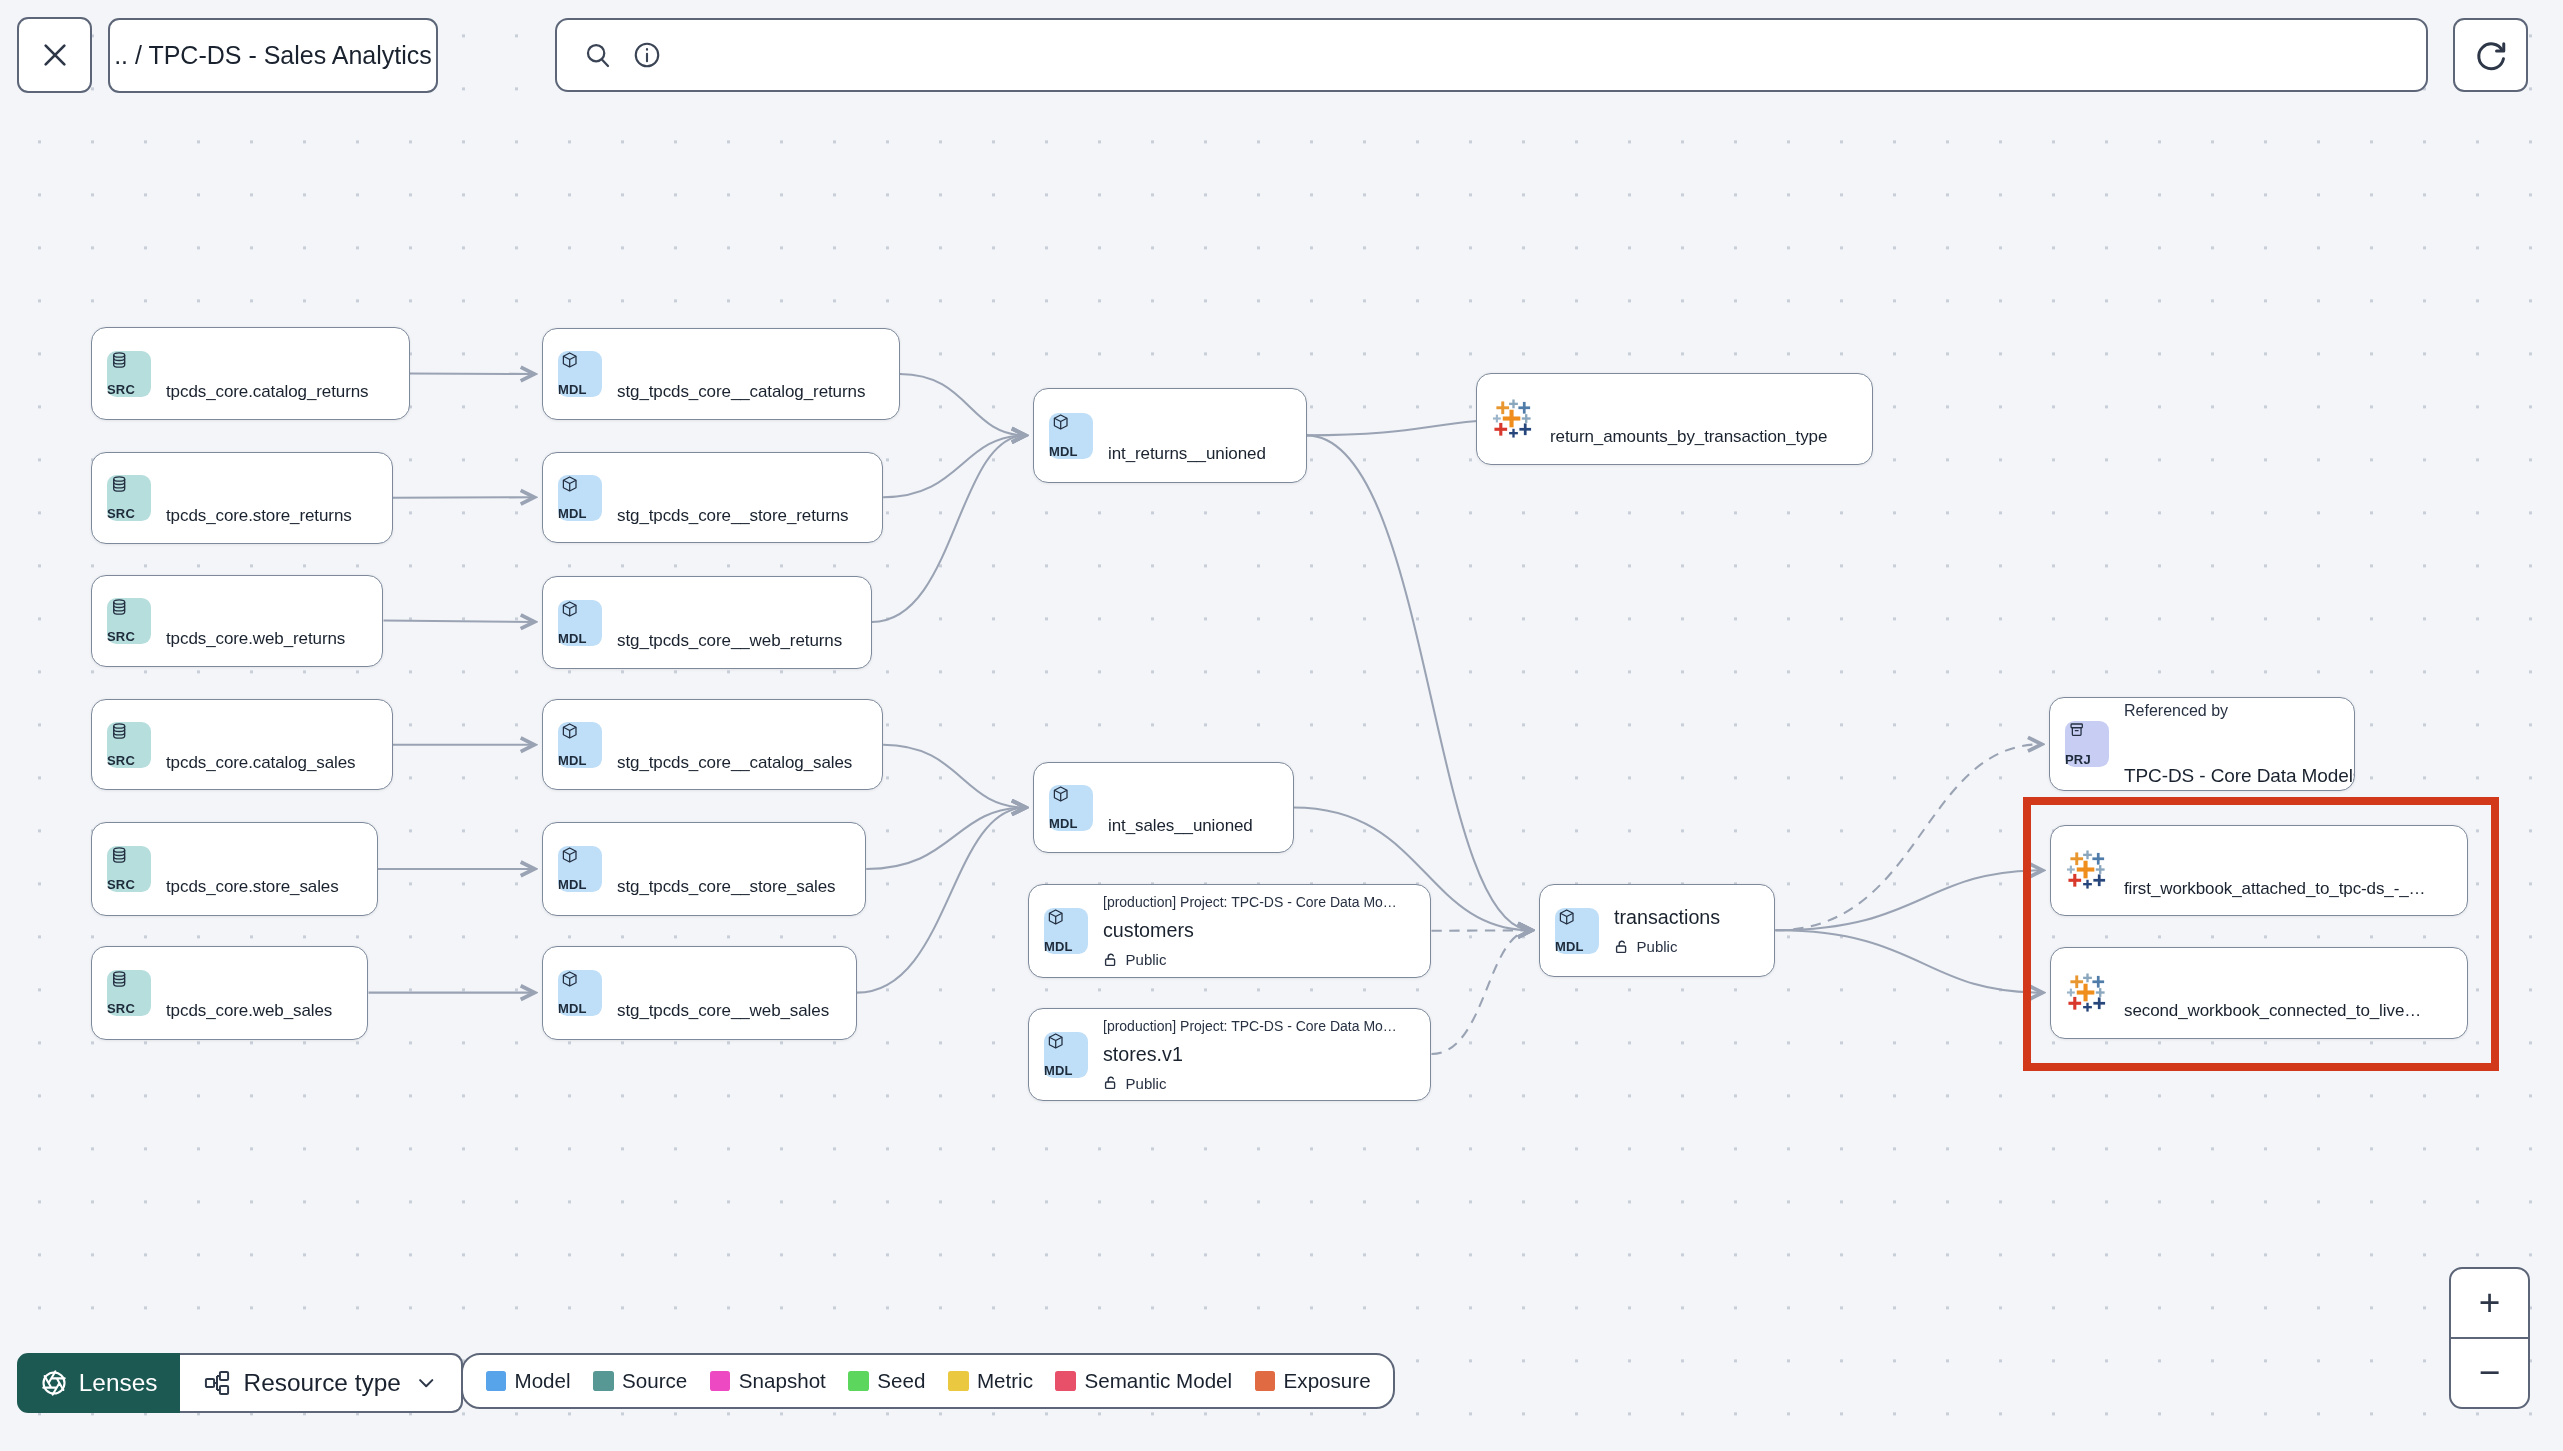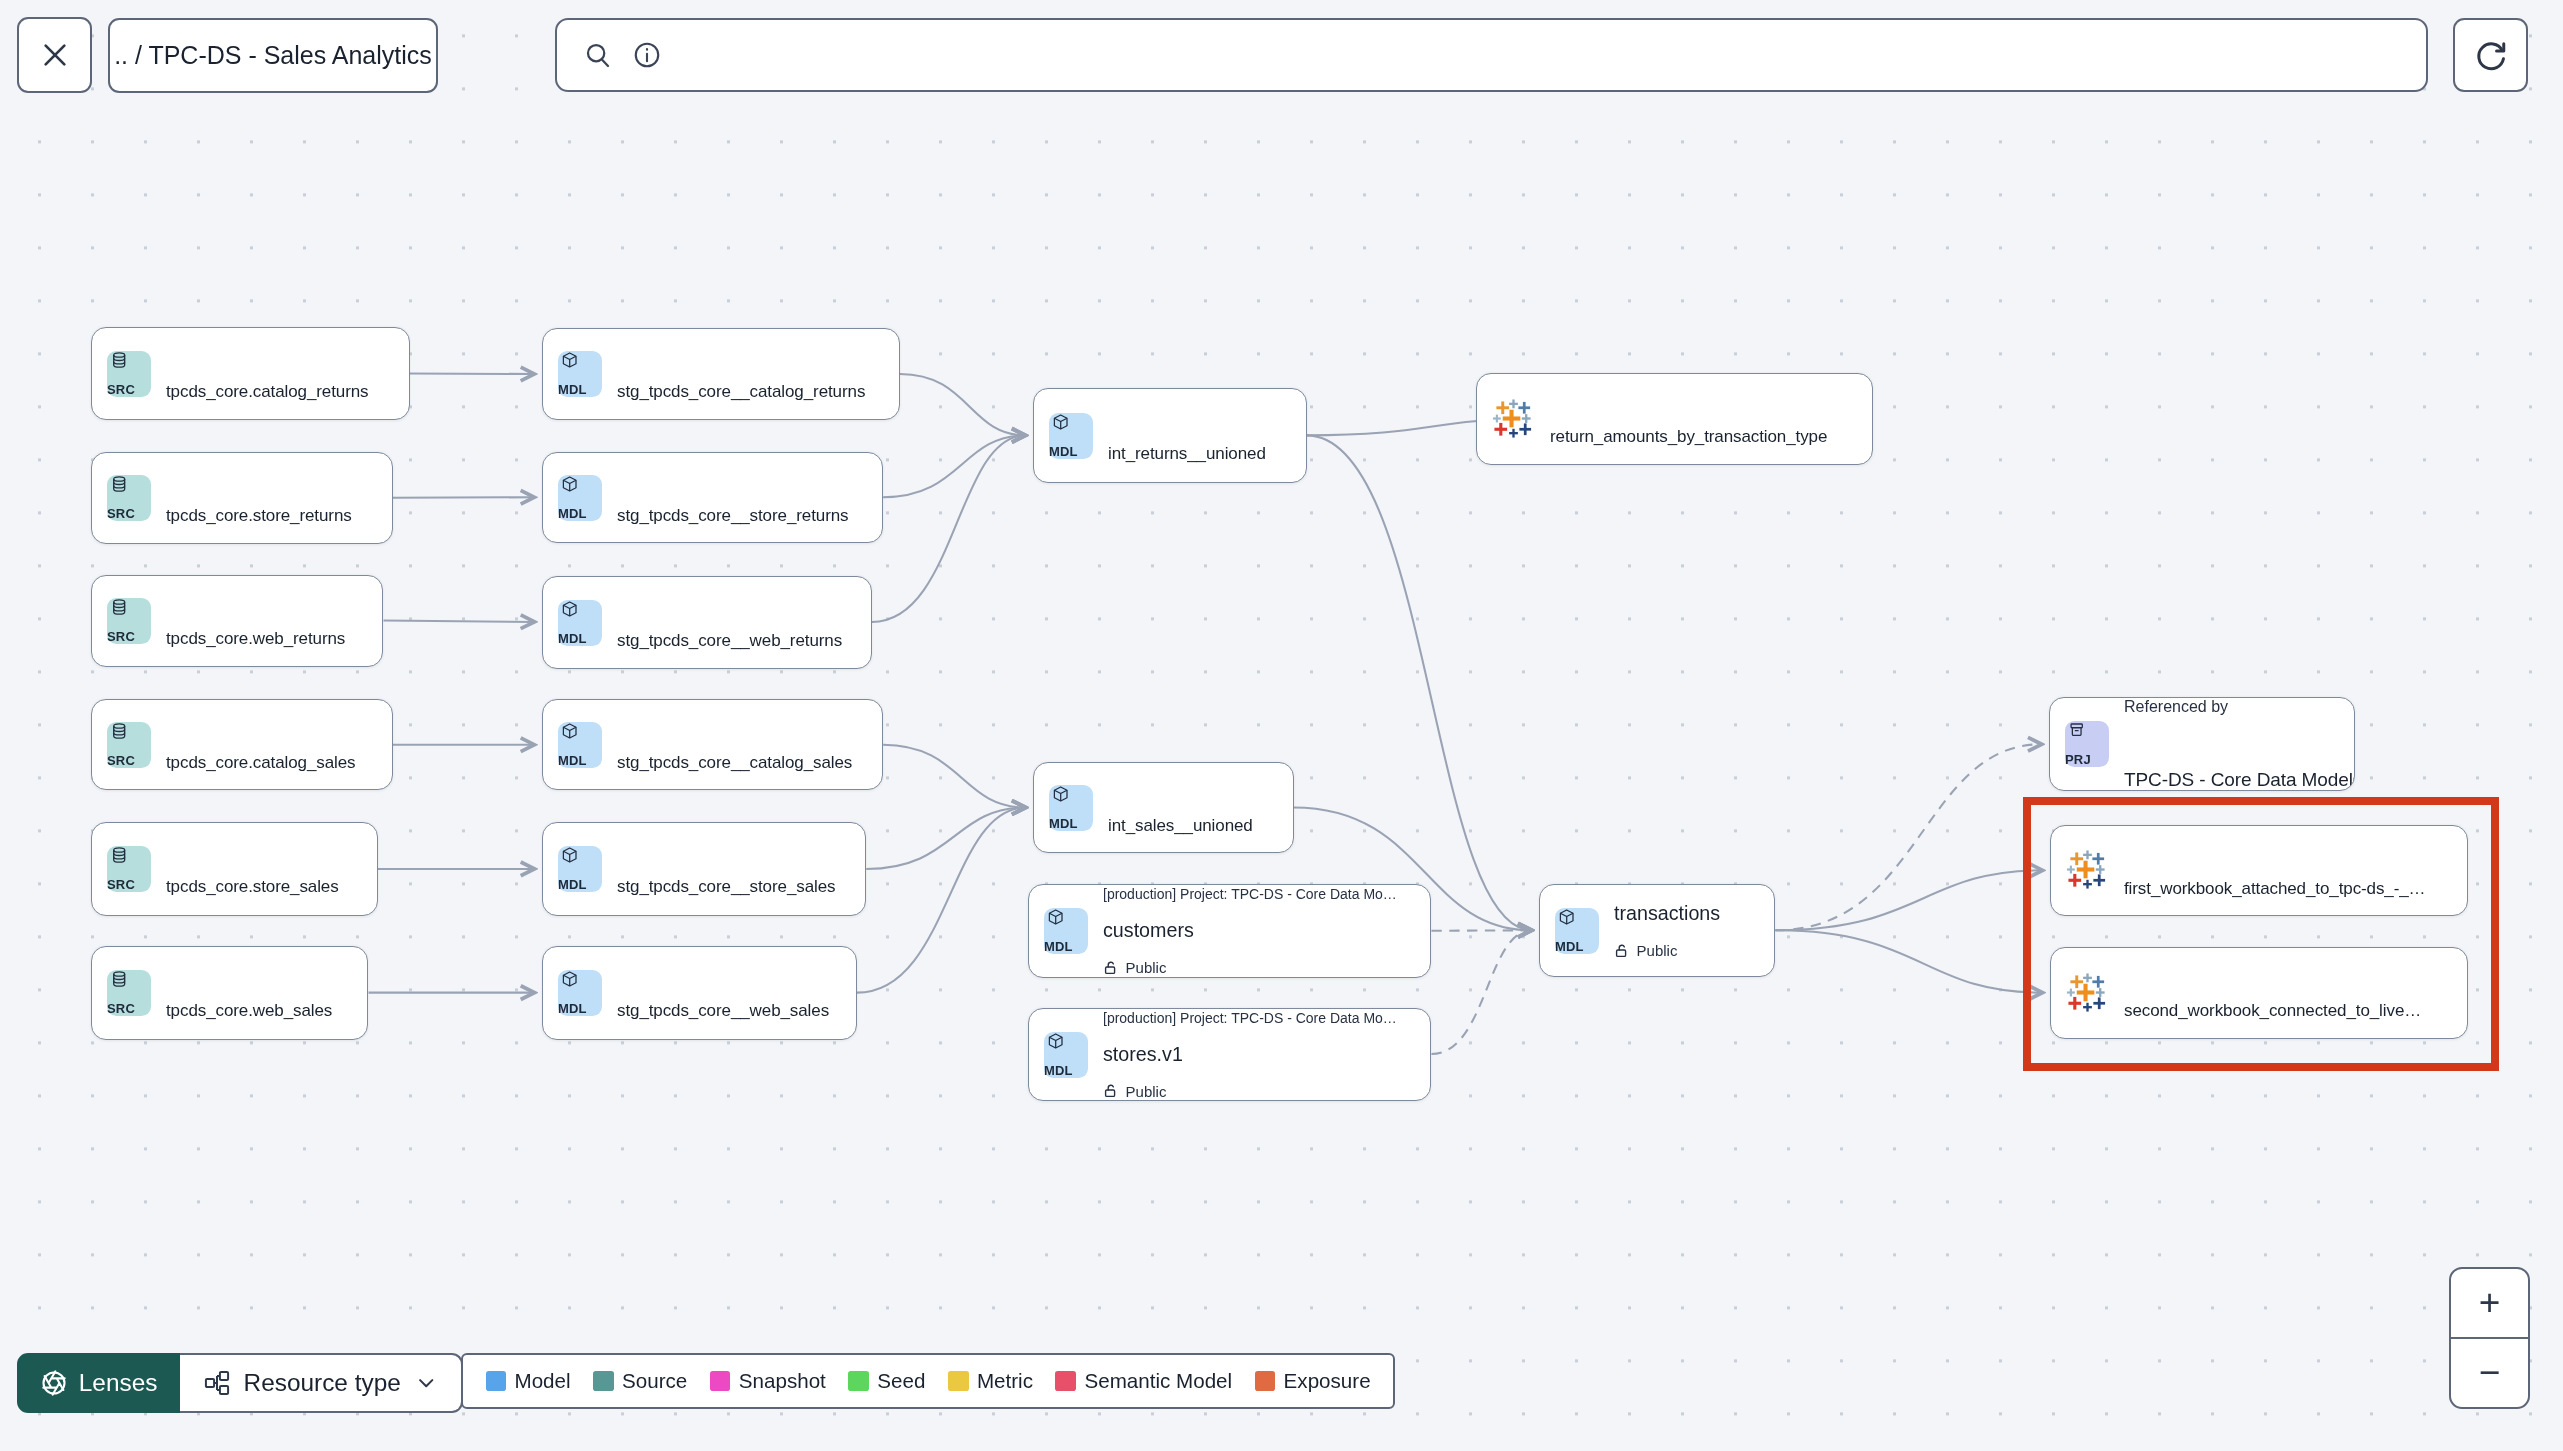--- a/index.html
+++ b/index.html
@@ -38,21 +38,21 @@
   }
   .node-label{font-size:17px;letter-spacing:-0.1px;color:#19222e;margin-top:36px;}
   .badge{
     width:44px;height:46px;border-radius:9.4px;flex:0 0 44px;
     display:flex;flex-direction:column;align-items:flex-start;justify-content:center;gap:13px;
   }
   .badge-txt{font-size:13px;font-weight:bold;color:#1d2a3a;letter-spacing:0.2px;}
   .badge-src{background:#b6dedd;}
   .badge-mdl{background:#bfdef7;}
   .badge-prj{background:#c8cdf4;}
-  .node-col{display:flex;flex-direction:column;gap:17px;justify-content:center;}
+  .node-col{display:flex;flex-direction:column;gap:9px;justify-content:center;}
   .small-line{font-size:14px;color:#273142;}
   .name-line{font-size:19.7px;color:#19222e;}
   .vis-line{display:flex;align-items:center;gap:6.6px;font-size:15px;color:#273142;}
   #annotation-rect{
     position:absolute;z-index:3;border:8.4px solid #d2391b;box-sizing:border-box;
     background:transparent;pointer-events:none;
   }
   
   #lens-group{
     position:absolute;left:17px;top:1353px;height:60px;z-index:5;display:flex;
@@ -63,21 +63,21 @@
     padding:0 20.6px;border-radius:11.2px 0 0 11.2px;font-size:24.4px;border:2.3px solid #1c5953;
     box-sizing:border-box;
   }
   #resource-type-btn{
     background:#fff;display:flex;align-items:center;gap:13px;padding:0 22.5px;
     border:2.3px solid #5d6678;border-left:none;border-radius:0 11.2px 11.2px 0;
     font-size:24.4px;box-sizing:border-box;cursor:pointer;
   }
   #legend{
     position:absolute;left:461px;top:1353px;height:56px;z-index:5;background:#fff;
-    border:2.3px solid #5d6678;border-radius:6px;box-sizing:border-box;
+    border:2.3px solid #5d6678;border-radius:19px;box-sizing:border-box;
     display:flex;align-items:center;gap:22.5px;padding:0 22.5px;font-size:20.6px;
   }
   .legend-item{display:flex;align-items:center;gap:8.4px;}
   .swatch{width:20.6px;height:20.6px;border-radius:2.8px;display:inline-block;}
   #zoom-ctrl{
     position:absolute;left:2449px;top:1267px;width:81px;height:142px;z-index:5;
     background:#fff;border:2.3px solid #5d6678;border-radius:13px;box-sizing:border-box;
     display:flex;flex-direction:column;
   }
   .zoom-btn{

